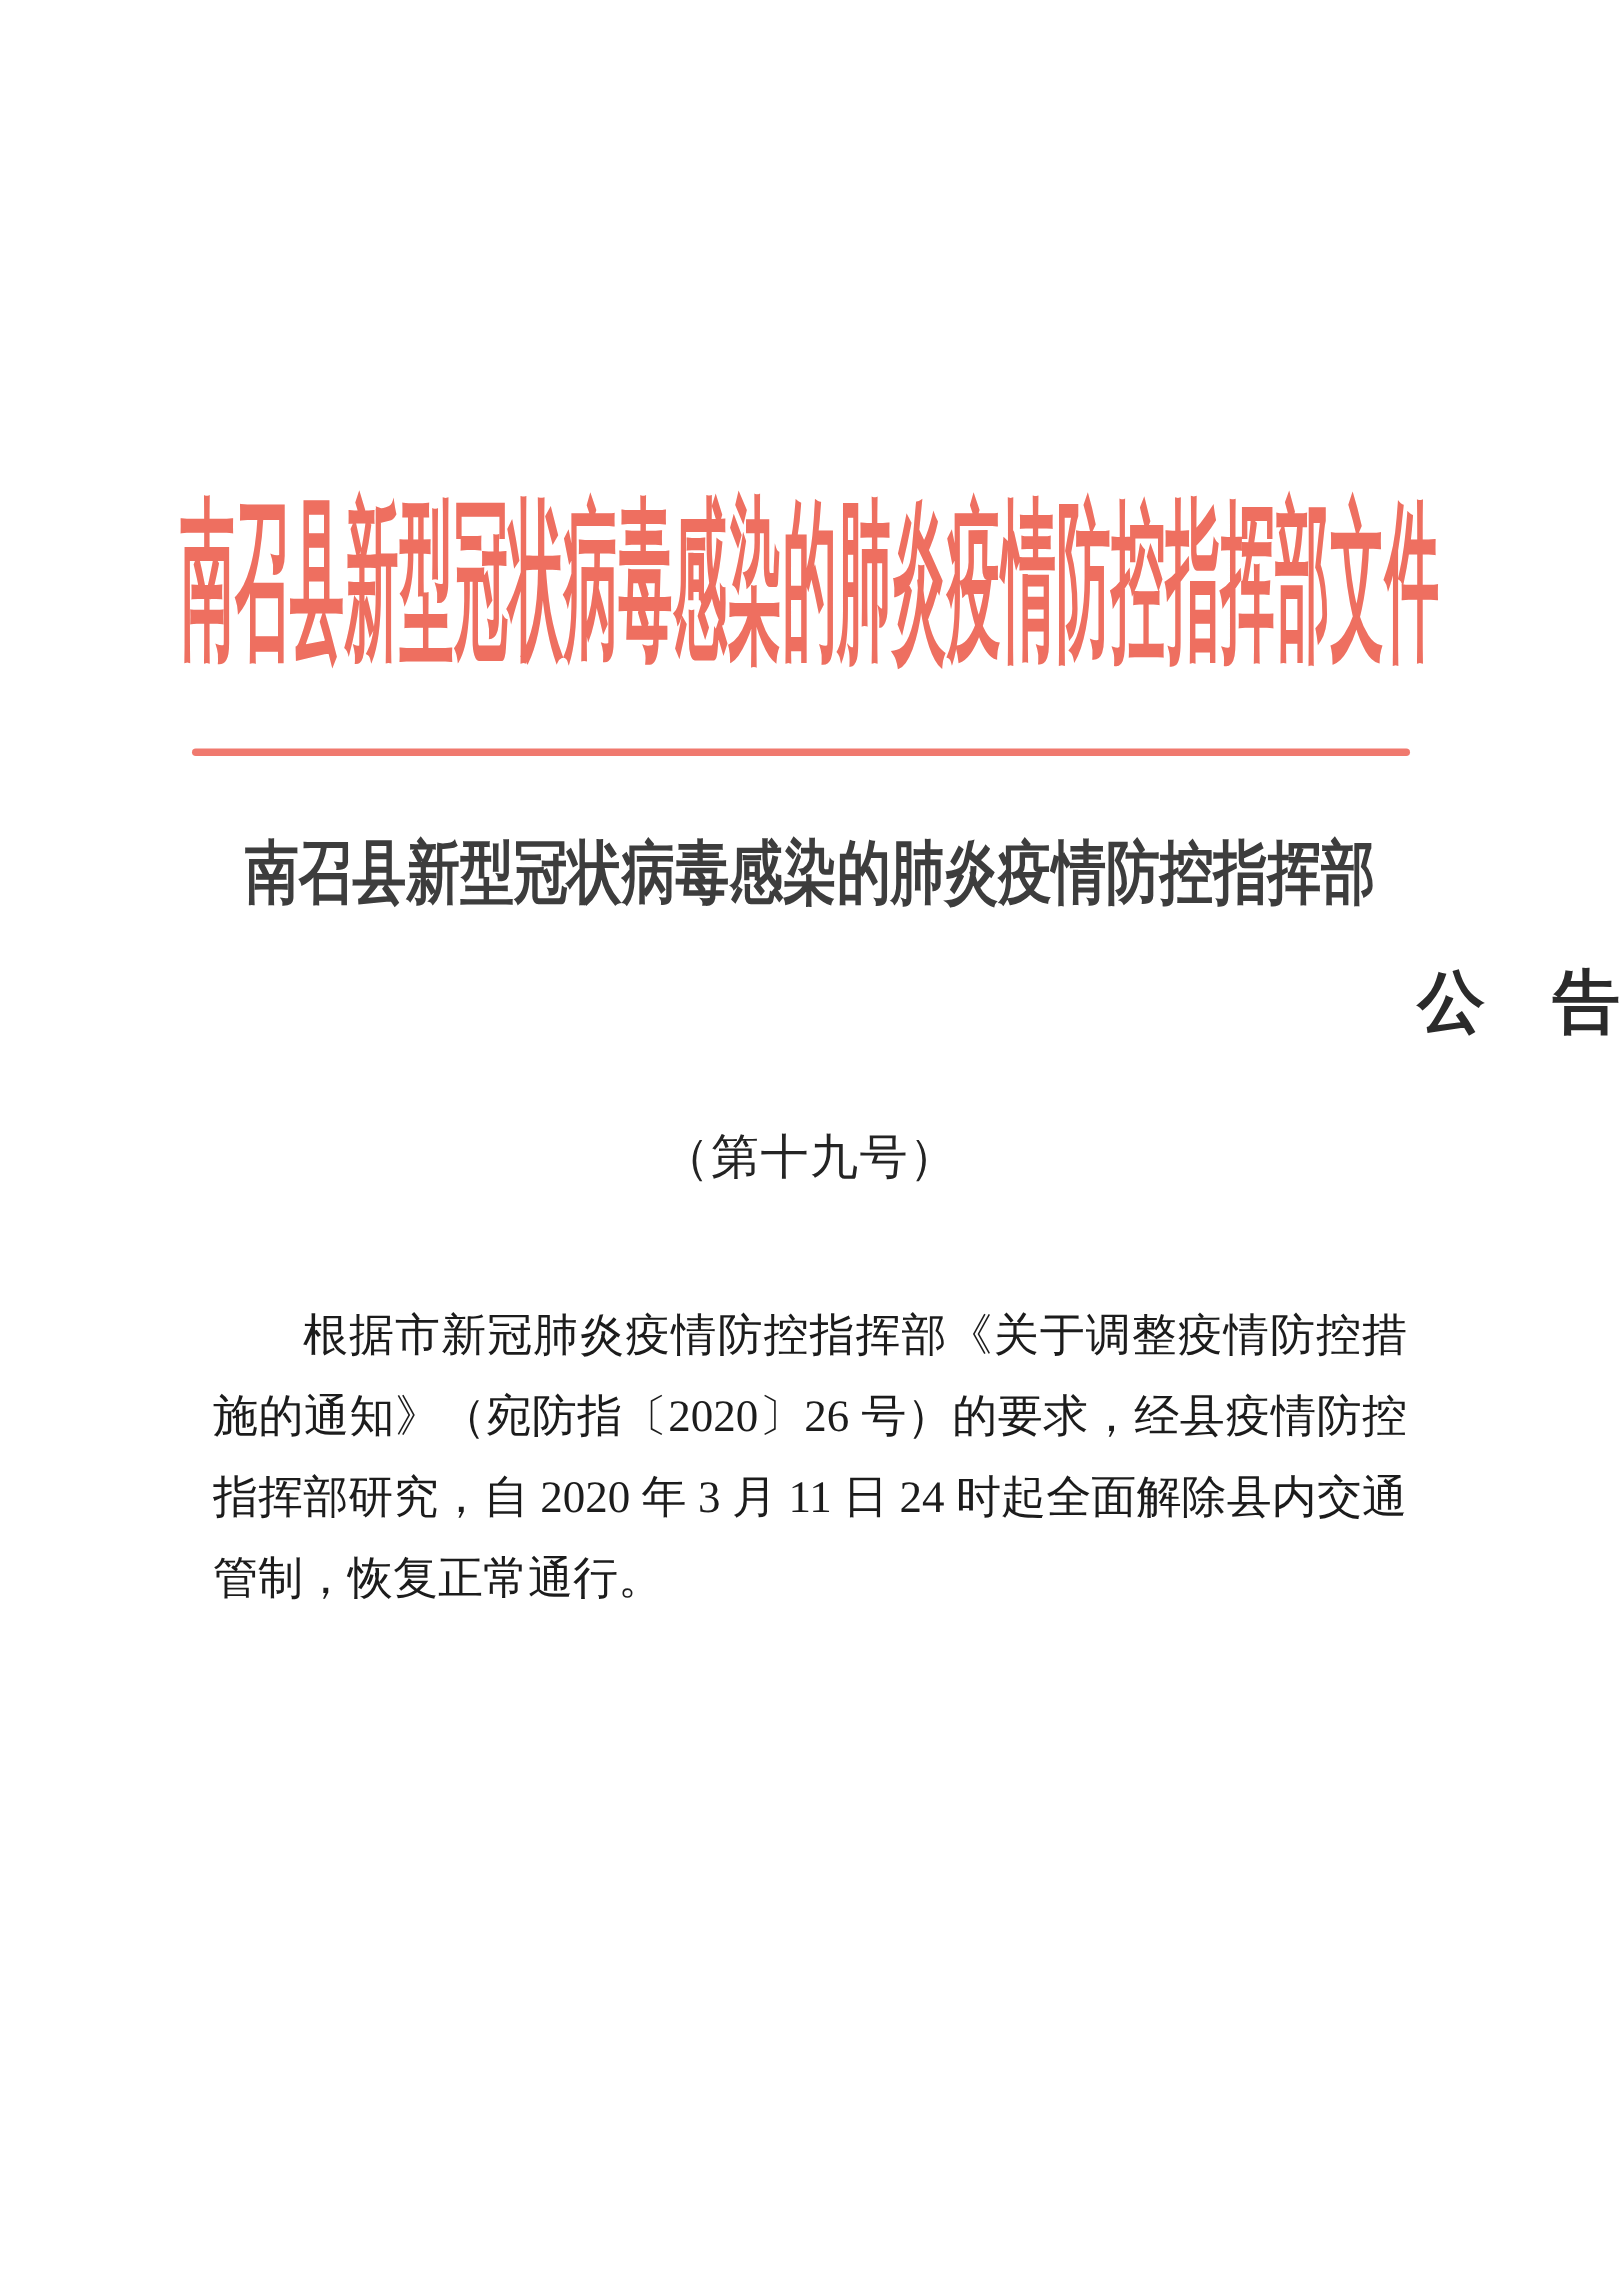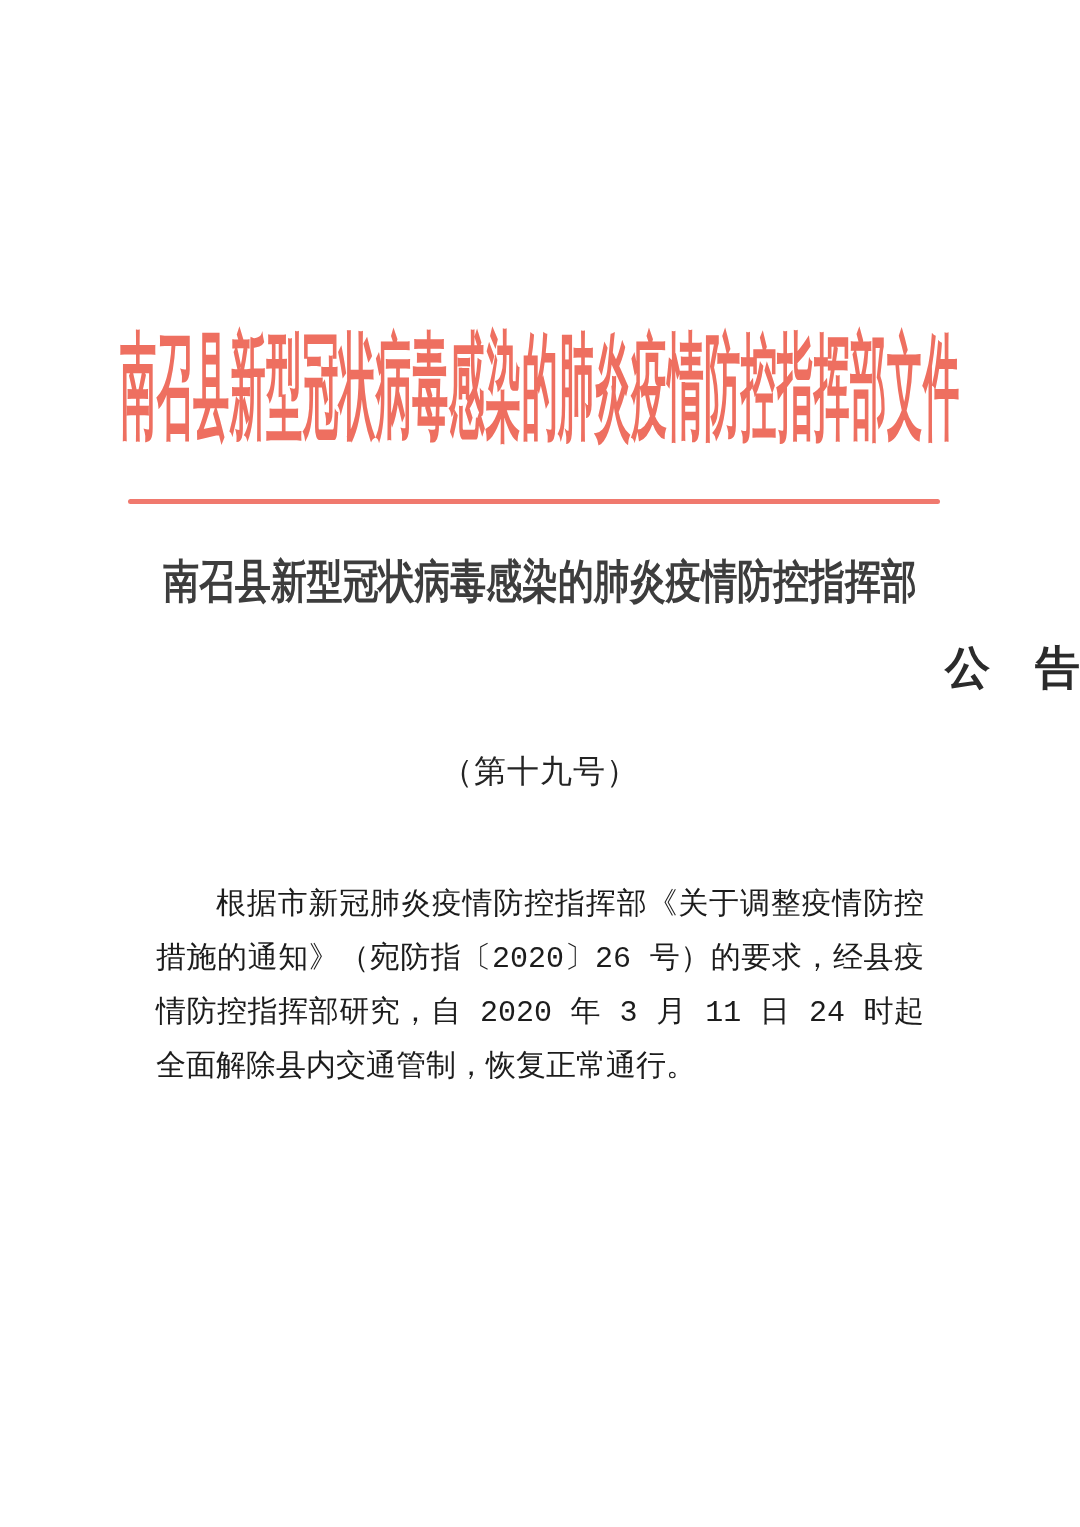--- a/index.html
+++ b/index.html
@@ -83,23 +83,22 @@
     position: absolute;
     left: 140px;
     top: 862px;
     width: 800px;
     font-size: 30px;
     line-height: 54px;
     color: #1c1c1c;
     text-align: justify;
   }
   .doc-body p {
-    margin: 16px;
+    margin: 2px;
     text-indent: 2em;
-    font-family: Liberation Mono, monospace;
   }
 
   
   .issue-date {
     position: absolute;
     left: 558px;
     top: 1300px;
     font-size: 20px;
     line-height: 34px;
     color: #8b5cf6;

